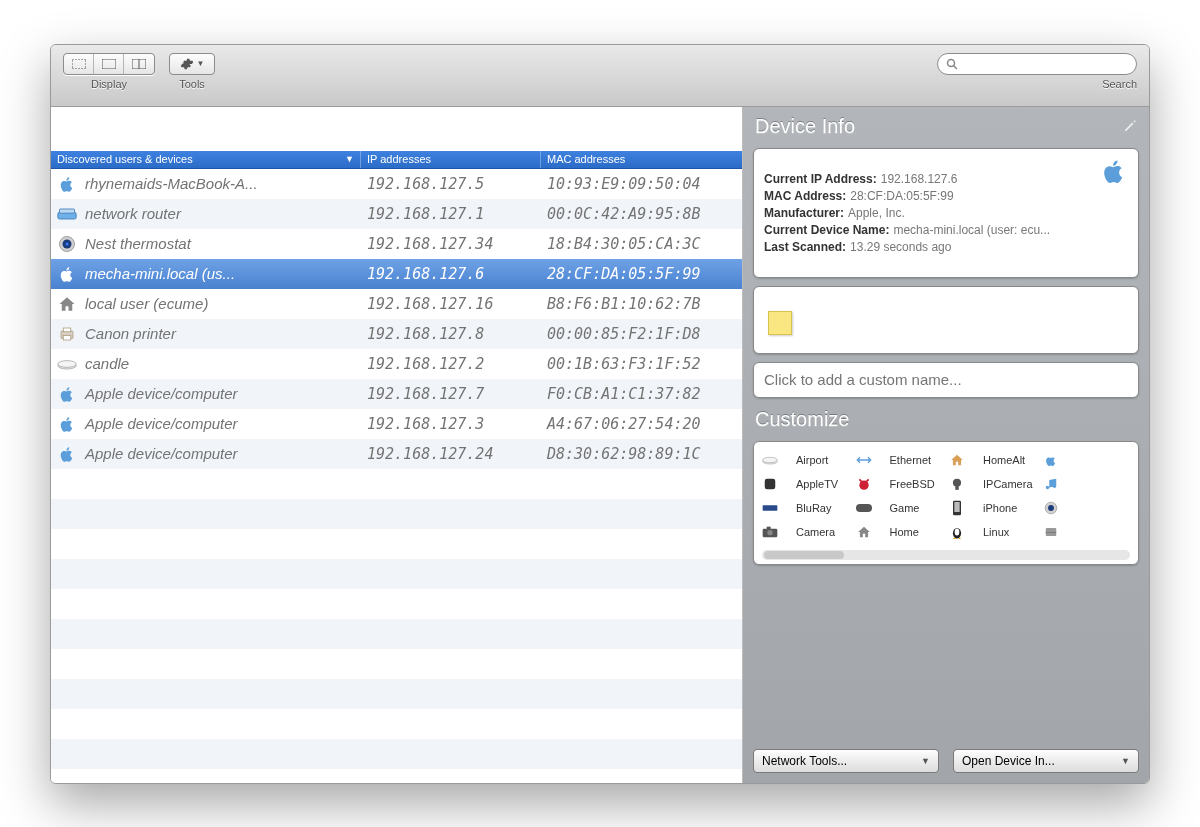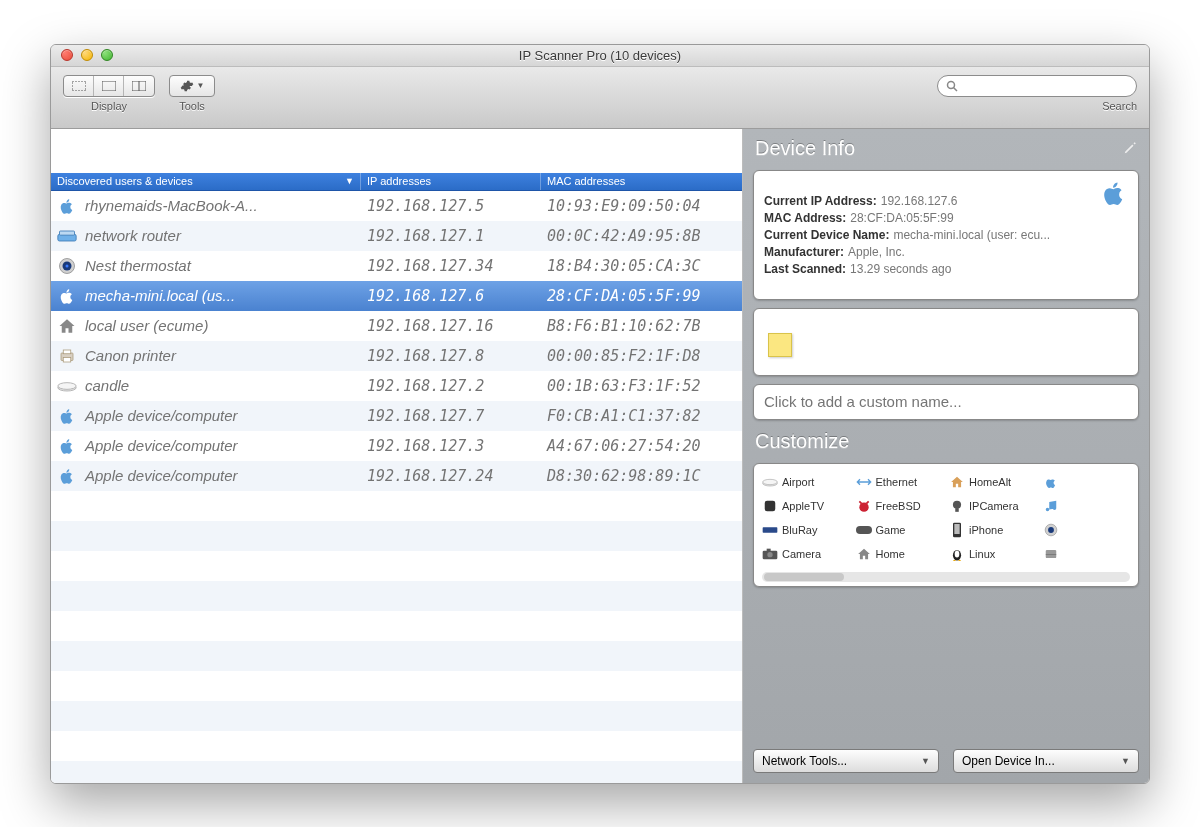--- a/index.html
+++ b/index.html
@@ -146,46 +146,38 @@
   .info-line .lbl { font-weight: bold; }
   .info-line .val { color:#777; margin-left:4px;}
   .panel .apple-badge { position:absolute; top:8px; right:10px; font-size:28px; color:#5b9ed9;}
   .note-panel { height: 68px; display:flex; align-items:flex-start;}
   .sticky { width:24px; height:24px; background:#fbe781; border:1px solid #d9c34a; box-shadow:1px 1px 2px rgba(0,0,0,0.2); margin:4px;}
   .custom-name-input {
     width:100%; height:34px; border:none; outline:none; font-size:15px; color:#999; background:transparent;
   }
   .customize-panel { padding:8px 8px 4px 8px;}
   .cust-grid { display:grid; grid-template-columns: repeat(4, 1fr); gap:4px 6px; font-size:11px;}
-  .cust-item { display:flex; align-items:center; gap:4px; height:20px; color:#333;}
+  .cust-item { display:flex; align-items:center; gap:18px; height:20px; color:#333;}
   .cust-item .ci-icon { width:16px; height:16px; display:inline-flex; align-items:center; justify-content:center; font-size:13px;}
   .hscroll { height:10px; background:#e6e6e6; border-radius:5px; margin-top:8px; position:relative;}
   .hscroll .thumb { position:absolute; left:2px; top:1px; height:8px; width:80px; background:#c8c8c8; border-radius:4px;}
   .right-footer { display:flex; gap:14px; margin-top:auto; padding-top:6px;align-items:flex-end;}
   .dropdown-btn {
     flex:1; height:24px; border:1px solid #7a7a7a; border-radius:4px;
     background:linear-gradient(#fdfdfd,#dcdcdc); font-size:12px; cursor:pointer;
     display:flex; align-items:center; justify-content:space-between; padding:0 8px;
   }
   .dropdown-btn .chev{ font-size:9px; color:#555;}
   svg { display:block; }
 </style>
 </head>
 <body>
 
 <div class="window">
 
-  <div class="titlebar">
-    <div class="traffic-lights">
-      <div class="light red"></div>
-      <div class="light yellow"></div>
-      <div class="light green"></div>
-    </div>
-    <div class="title">IP Scanner Pro (10 devices)</div>
-  </div>
 
   <div class="toolbar">
     <div class="tb-group">
       <div class="seg">
         <button>
           <svg width="14" height="10">
               <rect x="0" y="0" width="14" height="10" fill="none" stroke="#555" stroke-dasharray="2 1"></rect>
             </svg>
         </button>
         <button>
@@ -396,22 +388,22 @@
         </span>
       </div>
       <div class="panel">
         <span class="apple-badge">
           <svg width="28" height="28" viewBox="0 0 24 24" fill="#5b9ed9">
               <path d="M16.4 13.3c0-2.4 2-3.6 2.1-3.6-1.1-1.7-2.9-1.9-3.5-1.9-1.5-.2-2.9.9-3.6.9s-1.9-.9-3.1-.8c-1.6 0-3.1.9-3.9 2.4-1.7 2.9-.4 7.2 1.2 9.6.8 1.1 1.7 2.4 3 2.4 1.2 0 1.6-.8 3.1-.8s1.8.8 3.1.8c1.3 0 2.1-1.2 2.9-2.3.9-1.3 1.3-2.6 1.3-2.7-.1 0-2.6-1-2.6-4zm-2.4-7.3c.7-.8 1.1-1.9 1-3-1 0-2.1.7-2.8 1.5-.6.7-1.1 1.9-1 3 1.1.1 2.2-.6 2.8-1.5z"></path>
             </svg>
         </span>
         <div class="info-line"><span class="lbl">Current IP Address:</span><span class="val">192.168.127.6</span></div>
         <div class="info-line"><span class="lbl">MAC Address:</span><span class="val">28:CF:DA:05:5F:99</span></div>
+        <div class="info-line"><span class="lbl">Manufacturer:</span><span class="val">Apple, Inc.</span></div>
         <div class="info-line"><span class="lbl">Current Device Name:</span><span class="val">mecha-mini.local (user: ecu...</span></div>
-        <div class="info-line"><span class="lbl">Manufacturer:</span><span class="val">Apple, Inc.</span></div>
         <div class="info-line"><span class="lbl">Last Scanned:</span><span class="val">13.29 seconds ago</span></div>
       </div>
 
       <div class="panel note-panel">
         <div class="sticky"></div>
       </div>
 
       <div class="panel" style="padding:0 10px">
         <input class="custom-name-input" placeholder="Click to add a custom name..." style="">
       </div>

